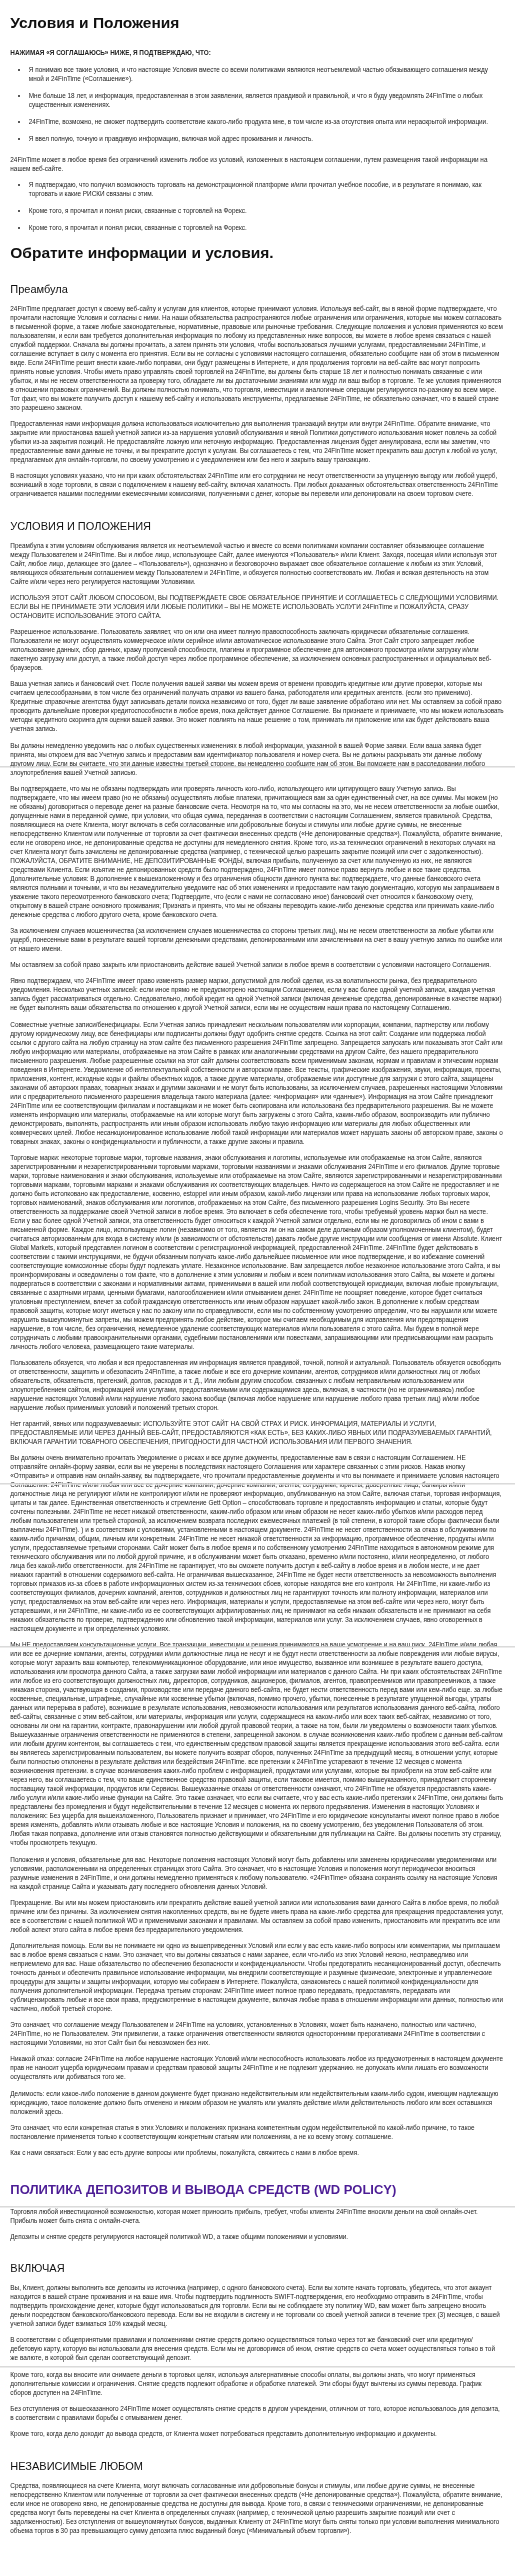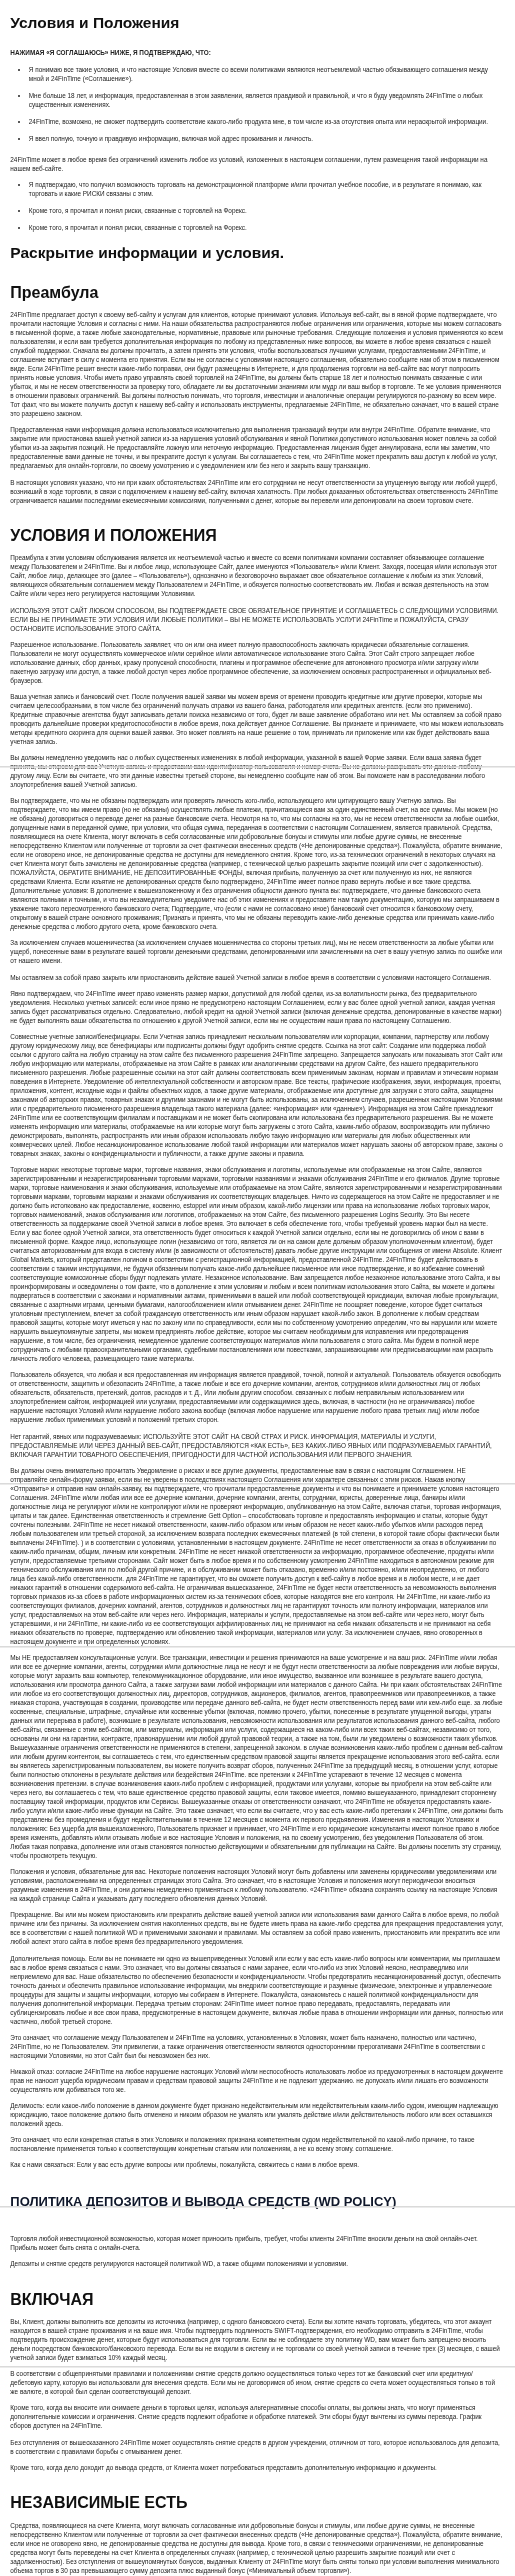--- a/index.html
+++ b/index.html
@@ -1,20 +1,20 @@
 <!DOCTYPE html>
 <html lang="ru" style="font-size:8.2px"><head>
 <meta charset="utf-8">
 <style>
   html,body{margin:0;padding:0;background:#ffffff;}
   body{font-family:"Liberation Sans", sans-serif;color:#1e1e1e;-webkit-font-smoothing:antialiased;}
   .page{position:relative;width:515px;min-height:3730px;margin:0;padding:6.2px 11.3px 31px 10.3px;box-sizing:border-box;background:#fff;}
   .t-xl{font-size:15.5px;font-weight:700;color:#101010;margin:8.2px 0 15.5px;line-height:1.15;}
-  .t-lg{font-size:13px;font-weight:700;color:#0f172a;margin:25px 0 24px;line-height:1.2;}
-  .t-md{font-size:16px;font-weight:700;color:#101010;margin:21.6px 0 7.2px;line-height:1.25;}
+  .t-lg{font-size:13px;font-weight:700;color:#4c1d95;margin:25px 0 9px;line-height:1.2;}
+  .t-md{font-size:11px;font-weight:400;color:#101010;margin:21.6px 0 7.2px;line-height:1.25;}
   p.body{font-size:6.4px;line-height:9px;margin:0 0 7.2px;color:#222;}
   p.body.bold{font-weight:700;margin:13.4px 0 8.2px;}
   ul.doc-list{margin:0 0 11.3px;padding-left:18.5px;list-style:disc;}
   ul.doc-list>li{font-size:6.4px;line-height:9px;margin:0 0 8.2px;color:#222;}
   .seam{position:absolute;left:0;right:0;height:1px;background:#e7e7e7;border-top:0.5px solid #d2d2d2;opacity:.8;pointer-events:none;}
 </style>
 </head>
 <body>
 
 <main class="page">
@@ -26,21 +26,21 @@
         <li><span>Мне больше 18 лет, и информация, предоставленная в этом заявлении, является правдивой и правильной, и что я буду уведомлять 24FinTime о любых существенных изменениях.</span></li>
         <li><span>24FinTime, возможно, не сможет подтвердить соответствие какого-либо продукта мне, в том числе из-за отсутствия опыта или нераскрытой информации.</span></li>
         <li><span>Я ввел полную, точную и правдивую информацию, включая мой адрес проживания и личность.</span></li>
       </ul>
       <p class="body">24FinTime может в любое время без ограничений изменить любое из условий, изложенных в настоящем соглашении, путем размещения такой информации на нашем веб-сайте.</p>
       <ul class="doc-list">
         <li><span>Я подтверждаю, что получил возможность торговать на демонстрационной платформе и/или прочитал учебное пособие, и в результате я понимаю, как торговать и какие РИСКИ связаны с этим.</span></li>
         <li><span>Кроме того, я прочитал и понял риски, связанные с торговлей на Форекс.</span></li>
         <li><span>Кроме того, я прочитал и понял риски, связанные с торговлей на Форекс.</span></li>
       </ul>
-      <h1 class="t-xl">Раскрытие информации и условия.</h1>
+      <h1 class="t-xl">Обратите информации и условия.</h1>
       <h2 class="t-md">Преамбула</h2>
       <p class="body">24FinTime предлагает доступ к своему веб-сайту и услугам для клиентов, которые принимают условия. Используя веб-сайт, вы в явной форме подтверждаете, что прочитали настоящие Условия и согласны с ними. На наши обязательства распространяются любые ограничения или ограничения, которые мы можем согласовать в письменной форме, а также любые законодательные, нормативные, правовые или рыночные требования. Следующие положения и условия применяются ко всем пользователям, и если вам требуется дополнительная информация по любому из представленных ниже вопросов, вы можете в любое время связаться с нашей службой поддержки. Сначала вы должны прочитать, а затем принять эти условия, чтобы воспользоваться лучшими услугами, предоставляемыми 24FinTime, и соглашение вступает в силу с момента его принятия. Если вы не согласны с условиями настоящего соглашения, обязательно сообщите нам об этом в письменном виде. Если 24FinTime решит внести какие-либо поправки, они будут размещены в Интернете, и для продолжения торговли на веб-сайте вас могут попросить принять новые условия. Чтобы иметь право управлять своей торговлей на 24FinTime, вы должны быть старше 18 лет и полностью понимать связанные с или убыток, и мы не несем ответственности за проверку того, обладаете ли вы достаточными знаниями или мудр ли ваш выбор в торговле. Те же условия применяются в отношении правовых ограничений. Вы должны полностью понимать, что торговля, инвестиции и аналогичные операции регулируются по-разному во всем мире. Тот факт, что вы можете получить доступ к нашему веб-сайту и использовать инструменты, предлагаемые 24FinTime, не обязательно означает, что в вашей стране это разрешено законом.</p>
       <p class="body">Предоставленная нами информация должна использоваться исключительно для выполнения транзакций внутри или внутри 24FinTime. Обратите внимание, что закрытие или приостановка вашей учетной записи из-за нарушения условий обслуживания и явной Политики допустимого использования может повлечь за собой убытки из-за закрытия позиций. Не предоставляйте ложную или неточную информацию. Предоставленная лицензия будет аннулирована, если мы заметим, что предоставленные вами данные не точны, и вы прекратите доступ к услугам. Вы соглашаетесь с тем, что 24FinTime может прекратить ваш доступ к любой из услуг, предлагаемых для онлайн-торговли, по своему усмотрению и с уведомлением или без него и закрыть вашу транзакцию.</p>
       <p class="body">В настоящих условиях указано, что ни при каких обстоятельствах 24FinTime или его сотрудники не несут ответственности за упущенную выгоду или любой ущерб, возникший в ходе торговли, в связи с подключением к нашему веб-сайту, включая халатность. При любых доказанных обстоятельствах ответственность 24FinTime ограничивается нашими последними ежемесячными комиссиями, полученными с денег, которые вы перевели или депонировали на своем торговом счете.</p>
       <h2 class="t-md">УСЛОВИЯ И ПОЛОЖЕНИЯ</h2>
       <p class="body">Преамбула к этим условиям обслуживания является их неотъемлемой частью и вместе со всеми политиками компании составляет обязывающее соглашение между Пользователем и 24FinTime. Вы и любое лицо, использующее Сайт, далее именуются «Пользователь» и/или Клиент. Заходя, посещая и/или используя этот Сайт, любое лицо, делающее это (далее – «Пользователь»), однозначно и безоговорочно выражает свое обязательное соглашение к любым из этих Условий, являющихся обязательным соглашением между Пользователем и 24FinTime, и обязуется полностью соответствовать им. Любая и всякая деятельность на этом Сайте и/или через него регулируется настоящими Условиями.</p>
       <p class="body">ИСПОЛЬЗУЯ ЭТОТ САЙТ ЛЮБОМ СПОСОБОМ, ВЫ ПОДТВЕРЖДАЕТЕ СВОЕ ОБЯЗАТЕЛЬНОЕ ПРИНЯТИЕ И СОГЛАШАЕТЕСЬ С СЛЕДУЮЩИМИ УСЛОВИЯМИ. ЕСЛИ ВЫ НЕ ПРИНИМАЕТЕ ЭТИ УСЛОВИЯ ИЛИ ЛЮБЫЕ ПОЛИТИКИ – ВЫ НЕ МОЖЕТЕ ИСПОЛЬЗОВАТЬ УСЛУГИ 24FinTime и ПОЖАЛУЙСТА, СРАЗУ ОСТАНОВИТЕ ИСПОЛЬЗОВАНИЕ ЭТОГО САЙТА.</p>
       <p class="body">Разрешенное использование. Пользователь заявляет, что он или она имеет полную правоспособность заключать юридически обязательные соглашения. Пользователи не могут осуществлять коммерческое и/или серийное и/или автоматическое использование этого Сайта. Этот Сайт строго запрещает любое использование данных, сбор данных, кражу пропускной способности, плагины и программное обеспечение для автономного просмотра и/или загрузку и/или пакетную загрузку или доступ, а также любой доступ через любое программное обеспечение, за исключением основных распространенных и официальных веб-браузеров.</p>
       <p class="body">Ваша учетная запись и банковский счет. После получения вашей заявки мы можем время от времени проводить кредитные или другие проверки, которые мы считаем целесообразными, в том числе без ограничений получать справки из вашего банка, работодателя или кредитных агентств. (если это применимо). Кредитные справочные агентства будут записывать детали поиска независимо от того, будет ли ваше заявление обработано или нет. Мы оставляем за собой право проводить дальнейшие проверки кредитоспособности в любое время, пока действует данное Соглашение. Вы признаете и принимаете, что мы можем использовать методы кредитного скоринга для оценки вашей заявки. Это может повлиять на наше решение о том, принимать ли приложение или как будет действовать ваша учетная запись.</p>
       <p class="body">Вы должны немедленно уведомить нас о любых существенных изменениях в любой информации, указанной в вашей Форме заявки. Если ваша заявка будет принята, мы откроем для вас Учетную запись и предоставим вам идентификатор пользователя и номер счета. Вы не должны раскрывать эти данные любому другому лицу. Если вы считаете, что эти данные известны третьей стороне, вы немедленно сообщите нам об этом. Вы поможете нам в расследовании любого злоупотребления вашей Учетной записью.</p>
@@ -64,21 +64,21 @@
       <p class="body">Как с нами связаться: Если у вас есть другие вопросы или проблемы, пожалуйста, свяжитесь с нами в любое время.</p>
       <h1 class="t-lg">ПОЛИТИКА ДЕПОЗИТОВ И ВЫВОДА СРЕДСТВ (WD POLICY)</h1>
       <p class="body">Торговля любой инвестиционной возможностью, которая может приносить прибыль, требует, чтобы клиенты 24FinTime вносили деньги на свой онлайн-счет. Прибыль может быть снята с онлайн-счета.</p>
       <p class="body">Депозиты и снятие средств регулируются настоящей политикой WD, а также общими положениями и условиями.</p>
       <h2 class="t-md">ВКЛЮЧАЯ</h2>
       <p class="body">Вы, Клиент, должны выполнить все депозиты из источника (например, с одного банковского счета). Если вы хотите начать торговать, убедитесь, что этот аккаунт находится в вашей стране проживания и на ваше имя. Чтобы подтвердить подлинность SWIFT-подтверждения, его необходимо отправить в 24FinTime, чтобы подтвердить происхождение денег, которые будут использоваться для торговли. Если вы не соблюдаете эту политику WD, вам может быть запрещено вносить деньги посредством банковского/банковского перевода. Если вы не входили в систему и не торговали со своей учетной записи в течение трех (3) месяцев, с вашей учетной записи будет взиматься 10% каждый месяц.</p>
       <p class="body">В соответствии с общепринятыми правилами и положениями снятие средств должно осуществляться только через тот же банковский счет или кредитную/дебетовую карту, которую вы использовали для внесения средств. Если мы не договоримся об ином, снятие средств со счета может осуществляться только в той же валюте, в которой был сделан соответствующий депозит.</p>
       <p class="body">Кроме того, когда вы вносите или снимаете деньги в торговых целях, используя альтернативные способы оплаты, вы должны знать, что могут применяться дополнительные комиссии и ограничения. Снятие средств подлежит обработке и обработке платежей. Эти сборы будут вычтены из суммы перевода. График сборов доступен на 24FinTime.</p>
       <p class="body">Без отступления от вышесказанного 24FinTime может осуществлять снятие средств в другом учреждении, отличном от того, которое использовалось для депозита, в соответствии с правилами борьбы с отмыванием денег.</p>
       <p class="body">Кроме того, когда дело доходит до вывода средств, от Клиента может потребоваться представить дополнительную информацию и документы.</p>
-      <h2 class="t-md">НЕЗАВИСИМЫЕ ЕСТЬ</h2>
+      <h2 class="t-md">НЕЗАВИСИМЫЕ ЛЮБОМ</h2>
       <p class="body">Средства, появляющиеся на счете Клиента, могут включать согласованные или добровольные бонусы и стимулы, или любые другие суммы, не внесенные непосредственно Клиентом или полученные от торговли за счет фактически внесенных средств («Не депонированные средства»). Пожалуйста, обратите внимание, если иное не оговорено явно, не депонированные средства не доступны для вывода. Кроме того, в связи с техническими ограничениями, не депонированные средства могут быть переведены на счет Клиента в определенных случаях (например, с технической целью разрешить закрытие позиций или счет с задолженностью). Без отступления от вышеупомянутых бонусов, выданных Клиенту от 24FinTime могут быть сняты только при условии выполнения минимального объема торгов в 30 раз превышающего сумму депозита плюс выданный бонус («Минимальный объем торговли»).</p>
     </div>
   <div class="seam" style="top:766px"></div>
   <div class="seam" style="top:1483px"></div>
   <div class="seam" style="top:1646px"></div>
   <div class="seam" style="top:2206px"></div>
   <div class="seam" style="top:2366px"></div>
 
 </main>
 

